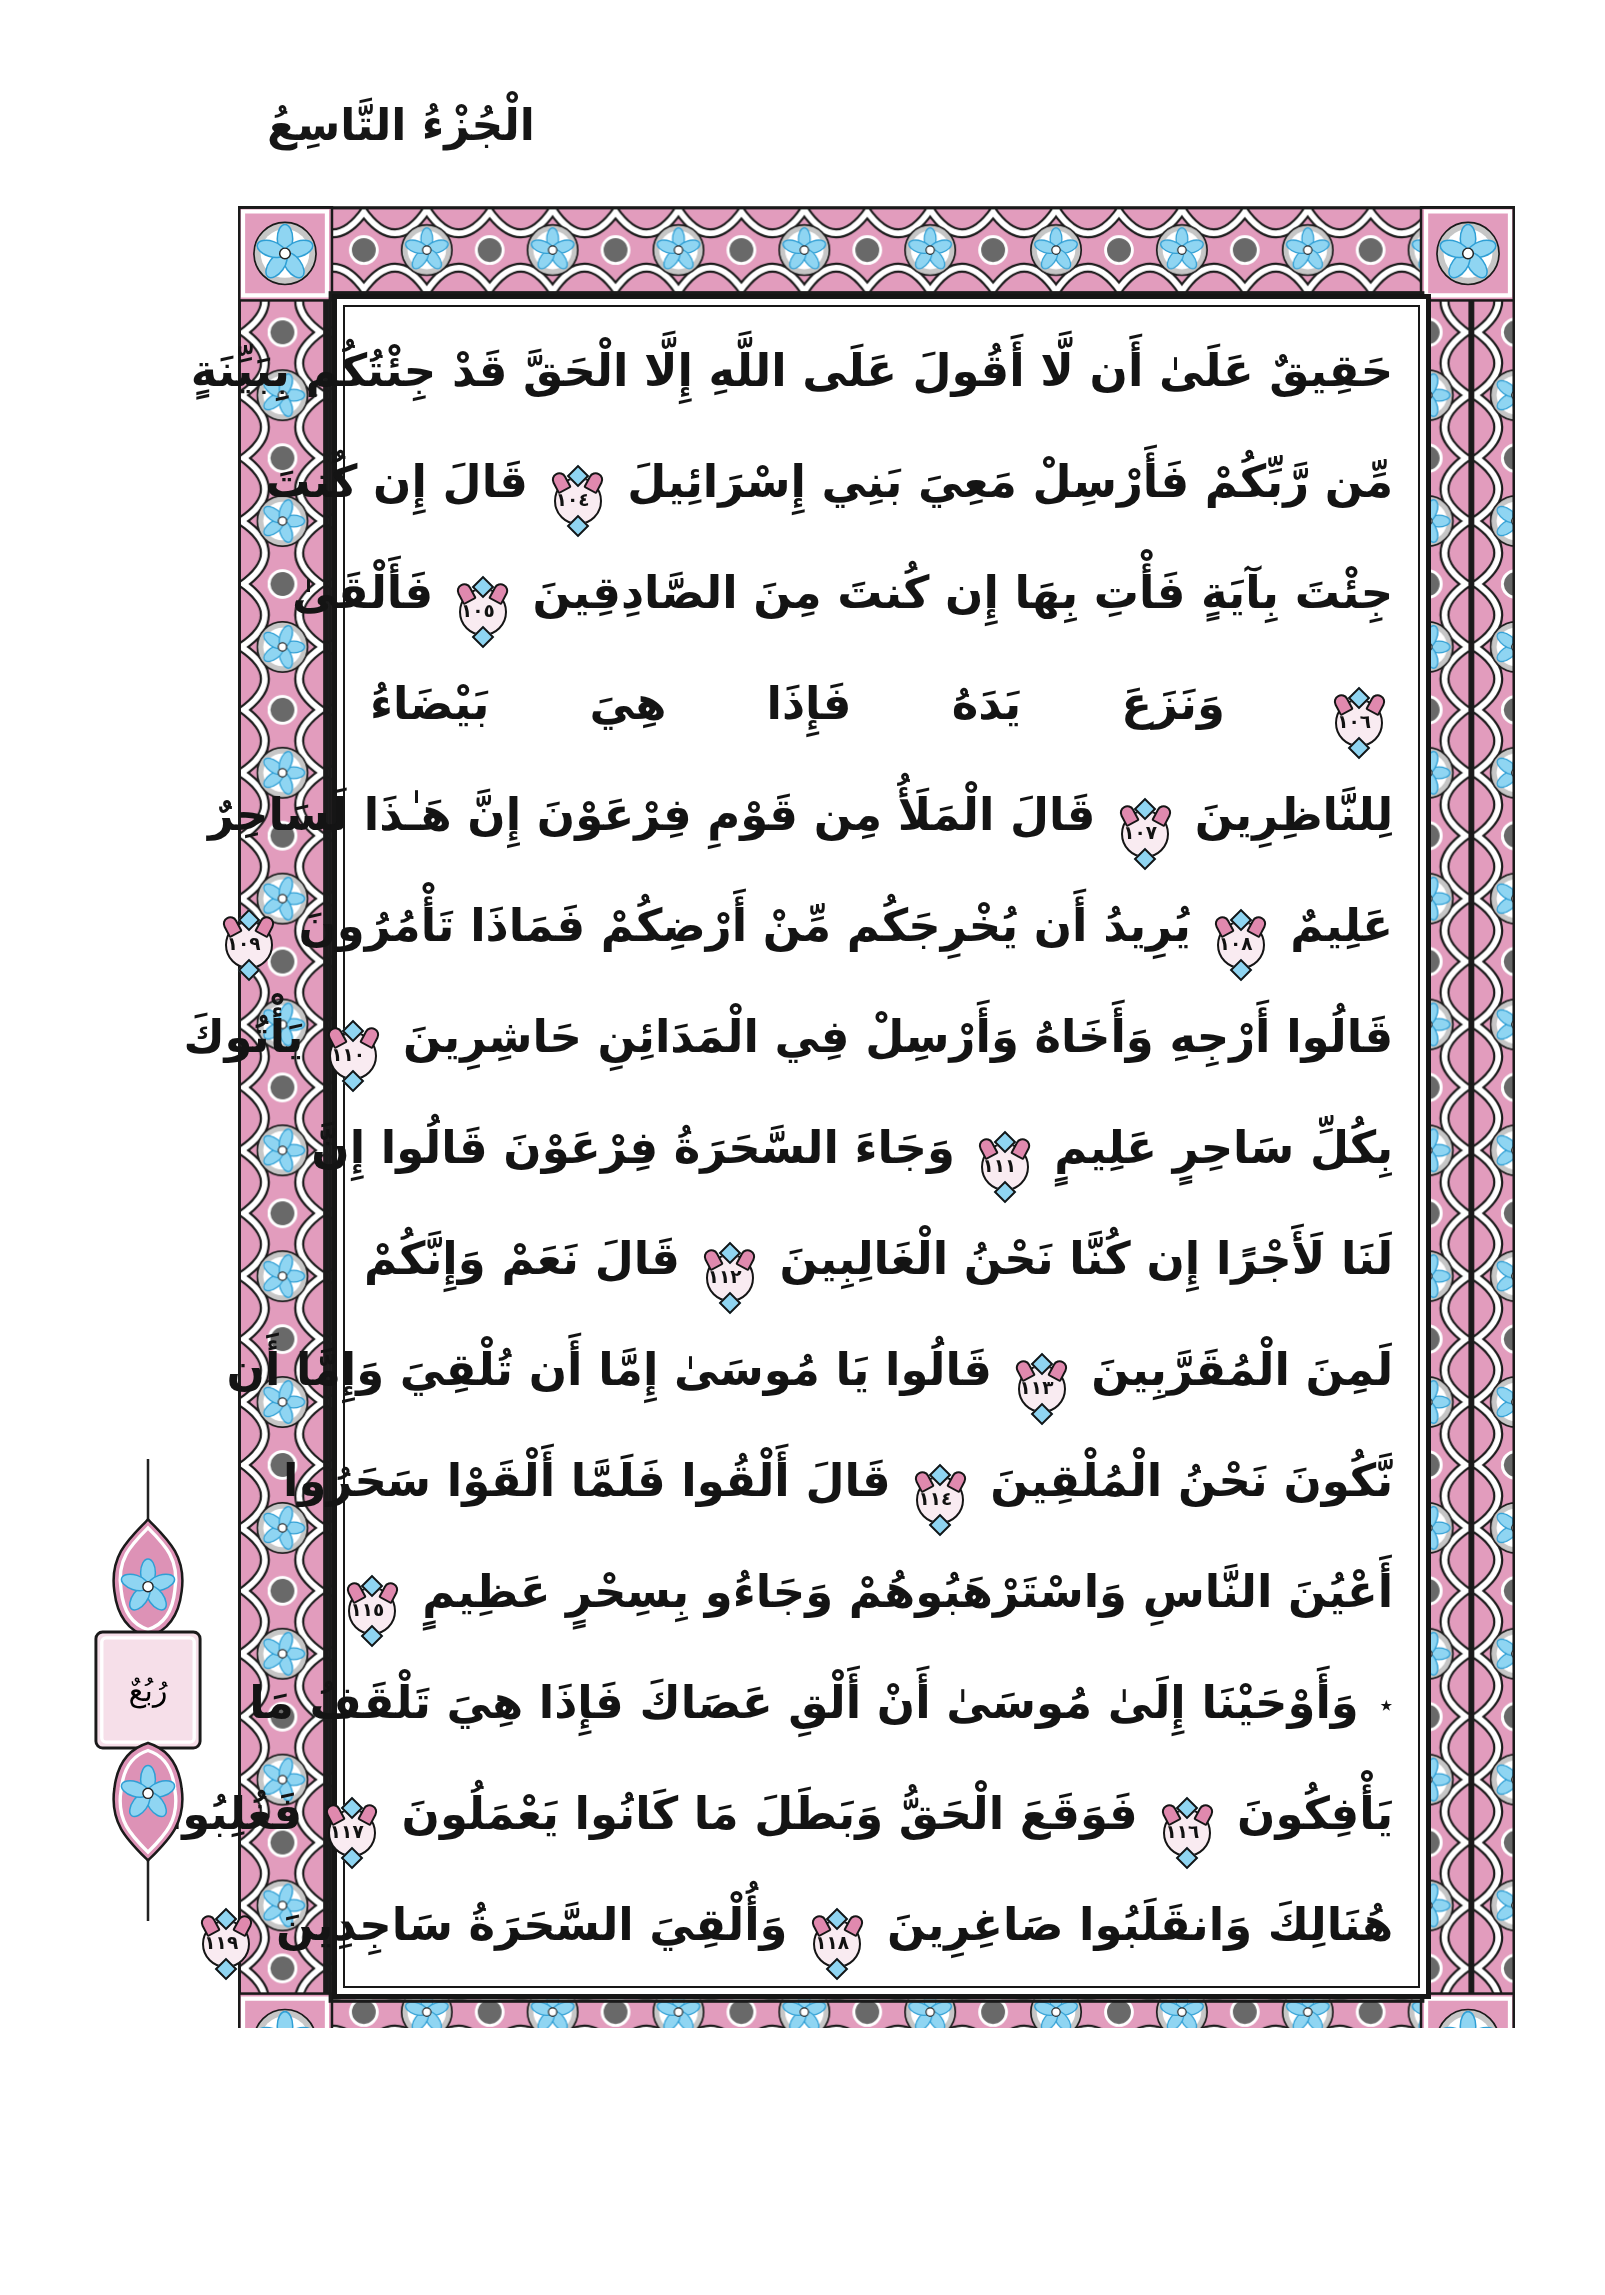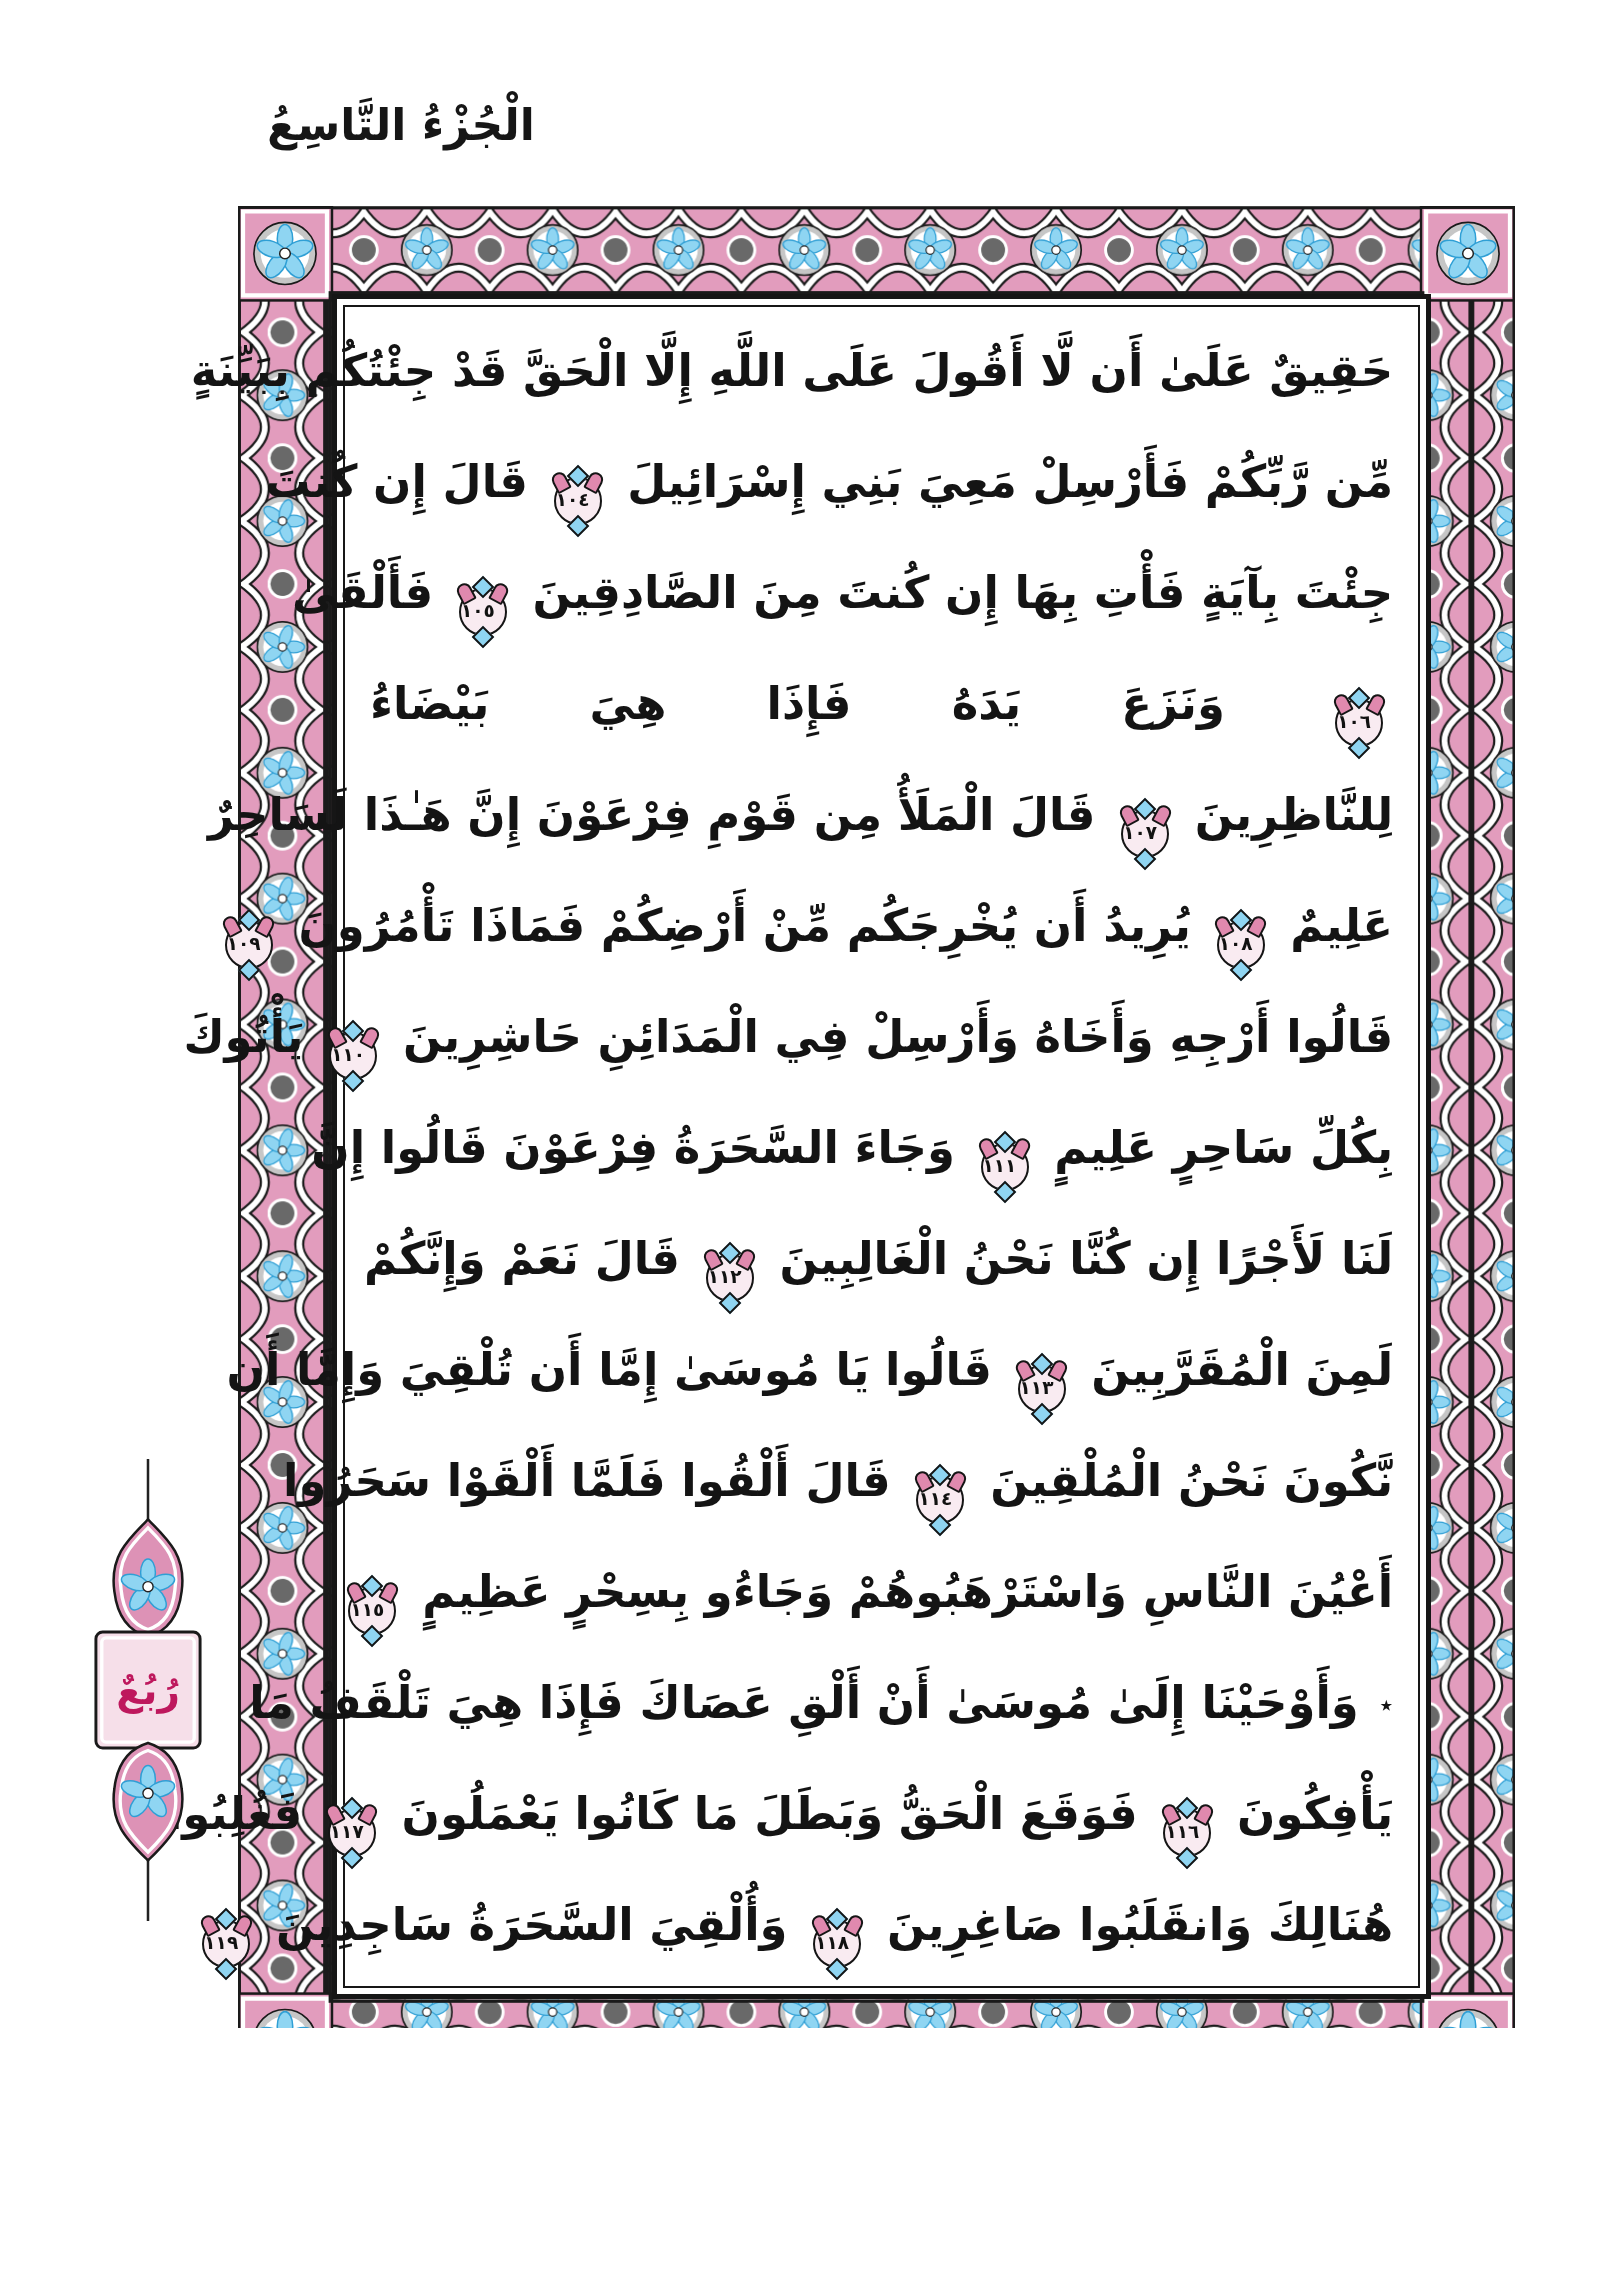--- a/index.html
+++ b/index.html
@@ -51,21 +51,21 @@
   .ayah .horn.l{left:-2.5px; transform:rotate(-28deg);}
   .ayah .horn.r{right:-2.5px; transform:rotate(28deg);}
   .ayah .num{direction:rtl; transform:translateY(-0.8px);}
   
   .hizb{font-size:25px; font-weight:bold; color:#141414; vertical-align:5px; margin-left:5px;}
   
   .quarter-svg{position:absolute; left:84px; top:1459px;}
   .quarter-label{
     position:absolute; left:84px; top:1627px; width:128px; height:126px;
     display:flex; align-items:center; justify-content:center;
-    font-size:39px; font-weight:bold; color:#be185d;
+    font-size:30px; font-weight:normal; color:#000000;
   }
   
   .pageno{
     position:absolute; left:0; right:0; top:2092px; text-align:center;
     font-size:49px; font-weight:bold; color:#3b82f6; letter-spacing:5px;padding-left:32px;
   }
 </style>
 </head>
 <body>
 

